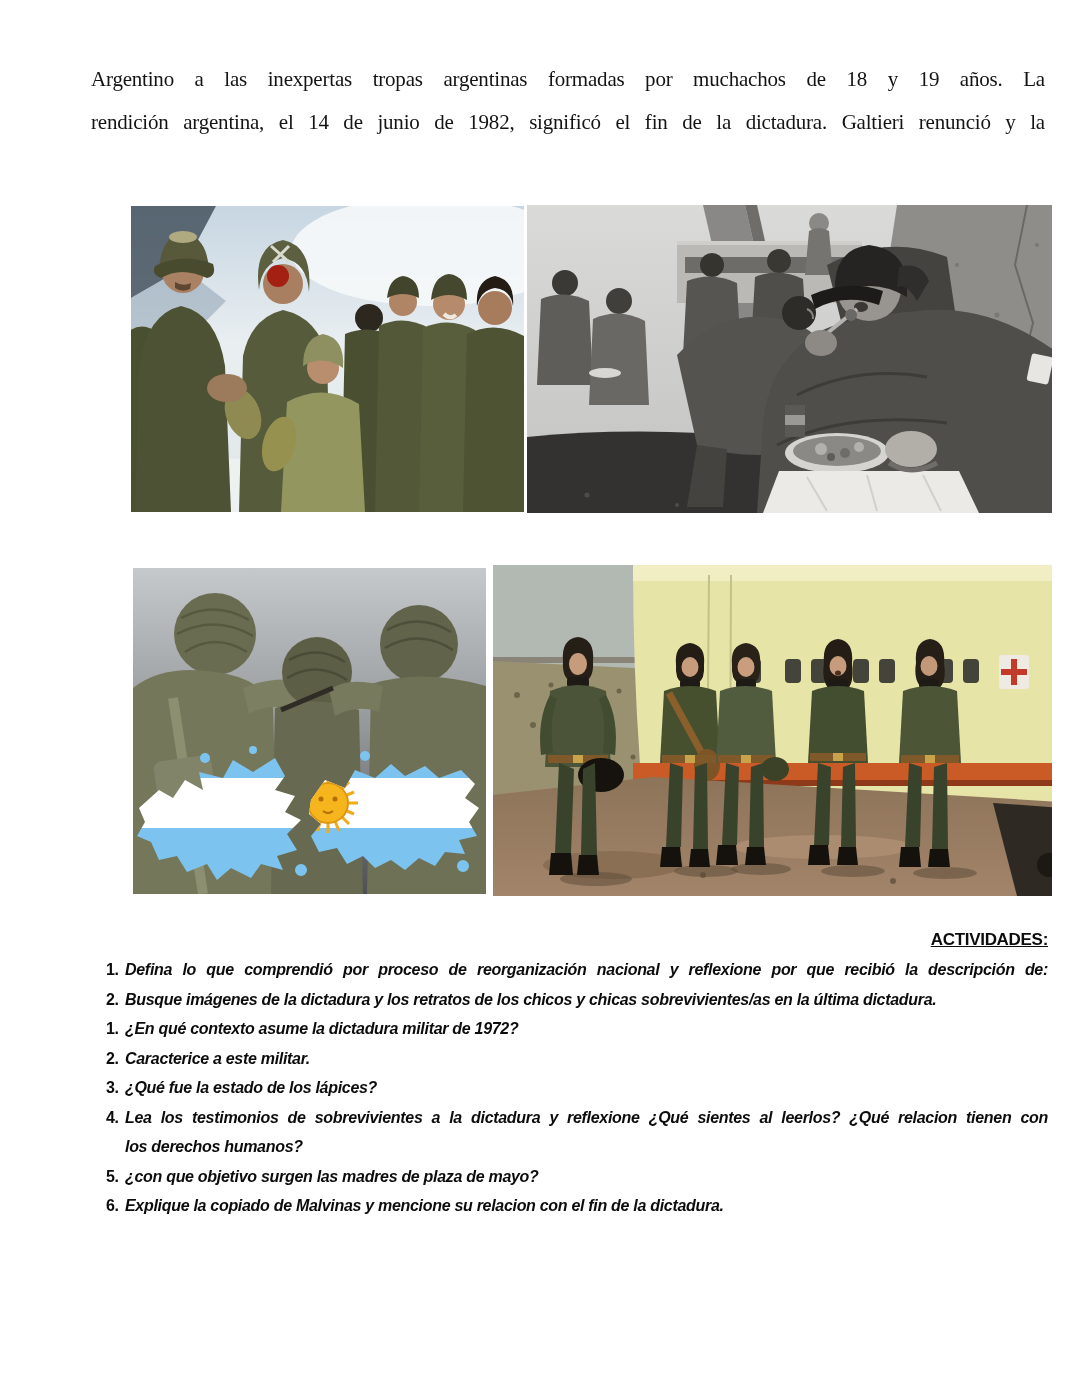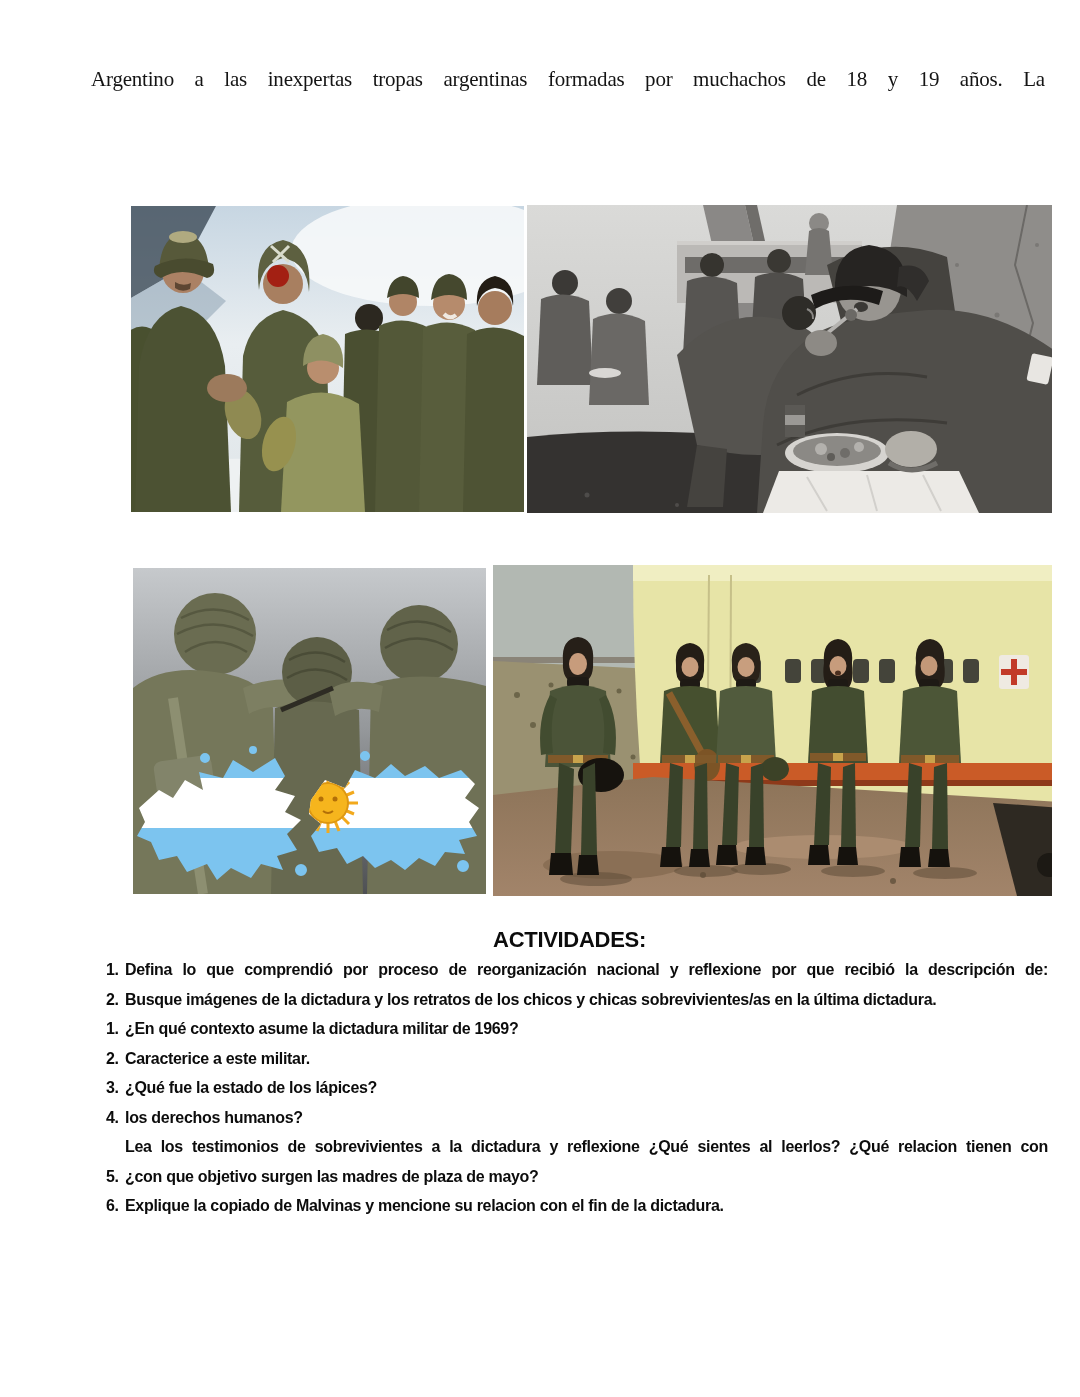--- a/index.html
+++ b/index.html
@@ -21,33 +21,34 @@
   #photo1 { left:63px;  top:186px; width:393px; height:306px; }
   #photo2 { left:459px; top:185px; width:546px; height:308px; }
   #photo3 { left:65px;  top:548px; width:353px; height:326px; }
   #photo4 { left:425px; top:545px; width:585px; height:331px; }
   
   .bottom {
     position:absolute; left:63px; top:921px; width:957px;
     font-family:"Liberation Sans", sans-serif; font-weight:bold;
     font-size:16px; letter-spacing:-0.3px; color:#0c0c0c; line-height:29.5px;
   }
-  .section-heading { text-align:center; font-size:22px; line-height:30px; }
+  .section-heading { text-align:right; font-size:17px; line-height:30px;text-decoration:underline; }
   .list-item { display:flex; }
   .list-item .num { flex:0 0 19px; margin-left:15px; }
   .list-item .item-text { flex:1; min-width:0; }
-  .item-text .line { display:block; }
+  .item-text .line { display:block;font-style:italic; }
 </style>
 </head>
 <body>
 
 <div class="page">
 
   <div class="intro">
     <span class="line fill">Argentino a las inexpertas tropas argentinas formadas por muchachos de 18 y 19 años. La</span>
+    <span class="line fill">rendición argentina, el 14 de junio de 1982, significó el fin de la dictadura. Galtieri renunció y la</span>
   </div>
 
   <figure id="photo1" class="photo" role="img" aria-label="Soldados argentinos con abrigos de invierno en la nieve de Malvinas, uno con el rostro herido">
     <svg viewBox="0 0 393 306" preserveAspectRatio="none">
       <defs>
         <linearGradient id="g1" x1="0" y1="0" x2="0" y2="1">
           <stop offset="0" stop-color="#c7d6e2"></stop>
             <stop offset="0.45" stop-color="#e9eef1"></stop>
             <stop offset="1" stop-color="#dfe5e8"></stop>
         </linearGradient>
@@ -370,40 +371,40 @@
       <span class="num">2.</span>
       <span class="item-text">
         <span class="line">Busque imágenes de la dictadura y los retratos de los chicos y chicas sobrevivientes/as en la última dictadura.</span>
       </span>
     </div>
 
 
     <div class="list-item">
       <span class="num">1.</span>
       <span class="item-text">
-        <span class="line">¿En qué contexto asume la dictadura militar de 1969?</span>
+        <span class="line">¿En qué contexto asume la dictadura militar de 1972?</span>
       </span>
     </div>
     <div class="list-item">
       <span class="num">2.</span>
       <span class="item-text">
         <span class="line">Caracterice a este militar.</span>
       </span>
     </div>
     <div class="list-item">
       <span class="num">3.</span>
       <span class="item-text">
         <span class="line">¿Qué fue la estado de los lápices?</span>
       </span>
     </div>
     <div class="list-item">
       <span class="num">4.</span>
       <span class="item-text">
+        <span class="line fill">Lea los testimonios de sobrevivientes a la dictadura y reflexione ¿Qué sientes al leerlos? ¿Qué relacion tienen con</span>
         <span class="line">los derechos humanos?</span>
-        <span class="line fill">Lea los testimonios de sobrevivientes a la dictadura y reflexione ¿Qué sientes al leerlos? ¿Qué relacion tienen con</span>
       </span>
     </div>
     <div class="list-item">
       <span class="num">5.</span>
       <span class="item-text">
         <span class="line">¿con que objetivo surgen las madres de plaza de mayo?</span>
       </span>
     </div>
     <div class="list-item">
       <span class="num">6.</span>

